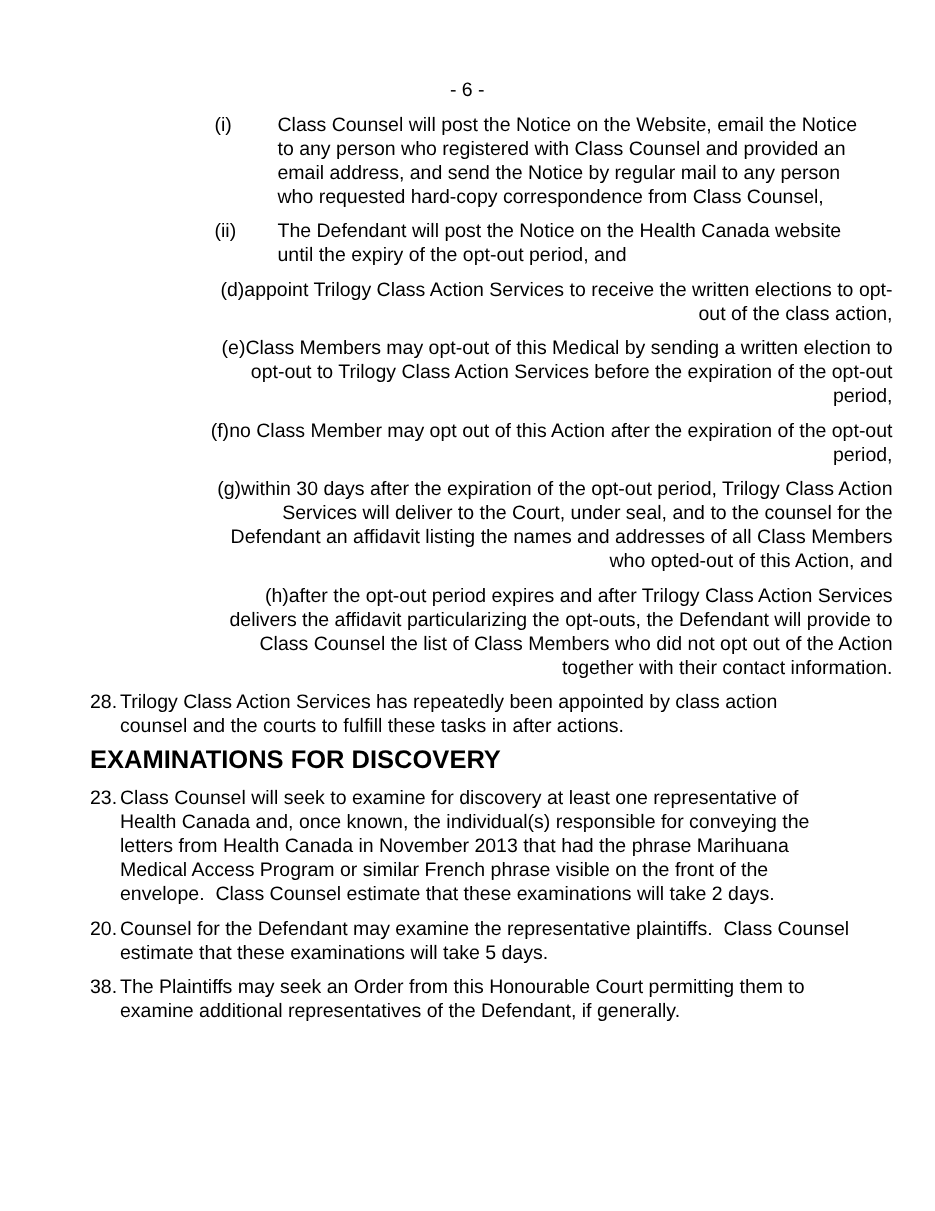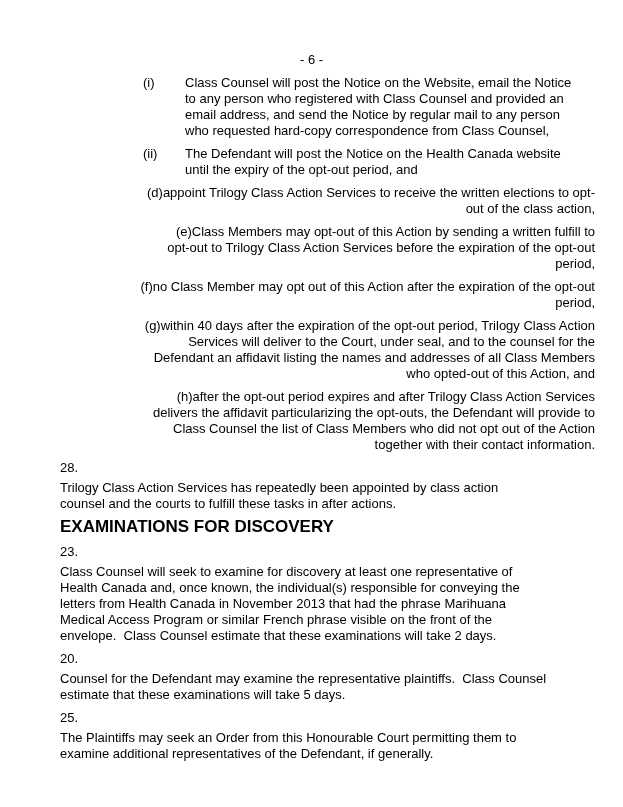--- a/index.html
+++ b/index.html
@@ -44,21 +44,20 @@
   .letter-marker {
     display: inline-block;
     width: 19px;
     text-indent: 0;
   }
   .letter-text { white-space: pre-wrap; }
   
   .numbered-item {
     display: flex;
     margin-bottom: 7px;
-    flex-direction: column;
   }
   .num-marker { flex: 0 0 20px; }
   .num-text { white-space: pre-wrap; flex: 1 1 auto; }
   .section-heading {
     font-size: 17px;
     font-weight: bold;
     line-height: 16px;
     margin-bottom: 9px;
   }
 </style>
@@ -82,26 +81,26 @@
       <div class="roman-item">
         <span class="roman-marker">(ii)</span>
           <span class="roman-text">The Defendant will post the Notice on the Health Canada website
 until the expiry of the opt-out period, and</span>
       </div>
     </section>
 
     <section>
       <p class="letter-item"><span class="letter-marker">(d)</span><span class="letter-text">appoint Trilogy Class Action Services to receive the written elections to opt-
 out of the class action,</span></p>
-      <p class="letter-item"><span class="letter-marker">(e)</span><span class="letter-text">Class Members may opt-out of this Action by sending a written fulfill to
+      <p class="letter-item"><span class="letter-marker">(e)</span><span class="letter-text">Class Members may opt-out of this Medical by sending a written election to
 opt-out to Trilogy Class Action Services before the expiration of the opt-out
 period,</span></p>
       <p class="letter-item"><span class="letter-marker">(f)</span><span class="letter-text">no Class Member may opt out of this Action after the expiration of the opt-out
 period,</span></p>
-      <p class="letter-item"><span class="letter-marker">(g)</span><span class="letter-text">within 40 days after the expiration of the opt-out period, Trilogy Class Action
+      <p class="letter-item"><span class="letter-marker">(g)</span><span class="letter-text">within 30 days after the expiration of the opt-out period, Trilogy Class Action
 Services will deliver to the Court, under seal, and to the counsel for the
 Defendant an affidavit listing the names and addresses of all Class Members
 who opted-out of this Action, and</span></p>
       <p class="letter-item"><span class="letter-marker">(h)</span><span class="letter-text">after the opt-out period expires and after Trilogy Class Action Services
 delivers the affidavit particularizing the opt-outs, the Defendant will provide to
 Class Counsel the list of Class Members who did not opt out of the Action
 together with their contact information.</span></p>
     </section>
 
     <div class="numbered-item">
@@ -121,19 +120,19 @@
 envelope.  Class Counsel estimate that these examinations will take 2 days.</span>
     </div>
 
     <div class="numbered-item">
       <span class="num-marker">20.</span>
         <span class="num-text">Counsel for the Defendant may examine the representative plaintiffs.  Class Counsel
 estimate that these examinations will take 5 days.</span>
     </div>
 
     <div class="numbered-item">
-      <span class="num-marker">25.</span>
+      <span class="num-marker">38.</span>
         <span class="num-text">The Plaintiffs may seek an Order from this Honourable Court permitting them to
 examine additional representatives of the Defendant, if generally.</span>
     </div>
 
   </div>
 </div>
 
 </body></html>

